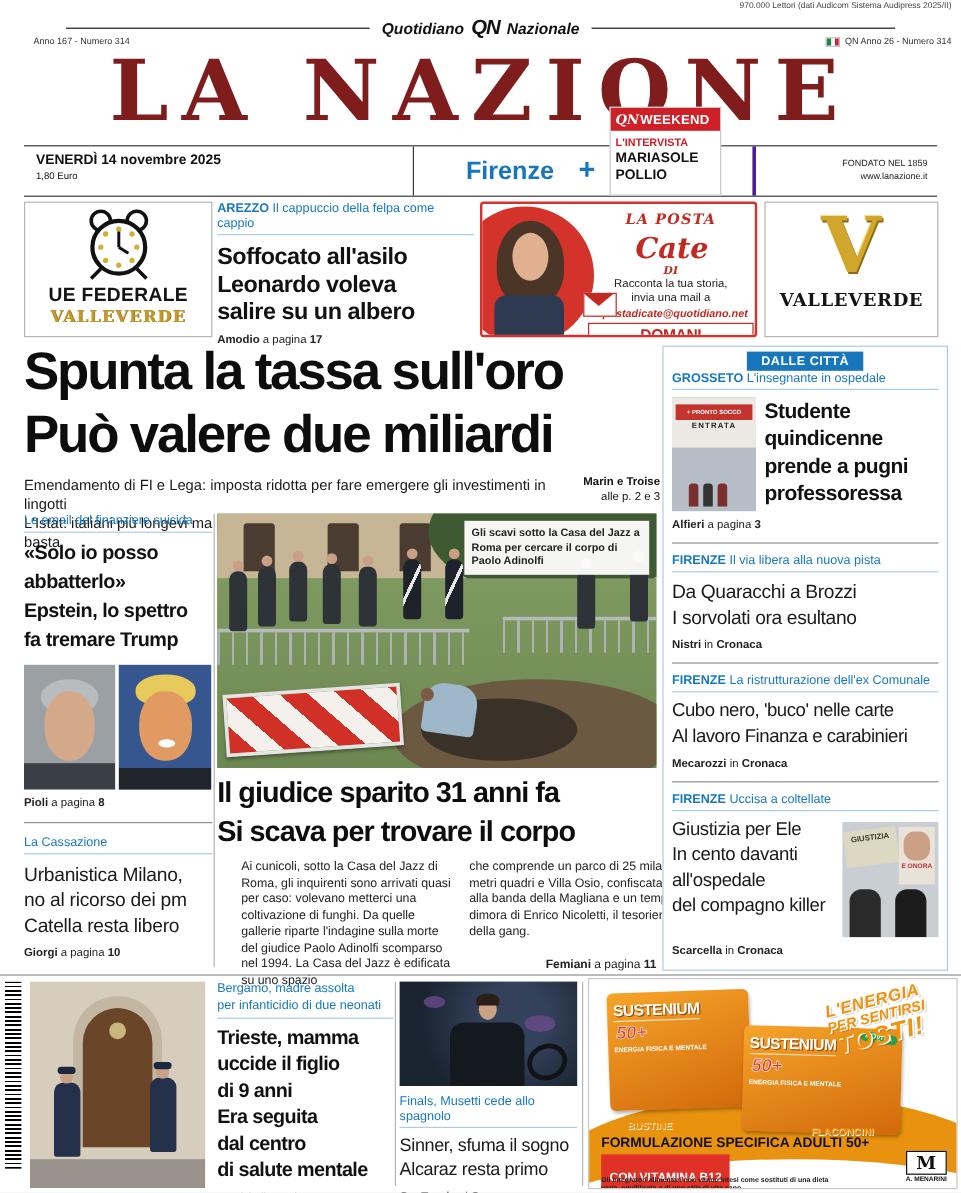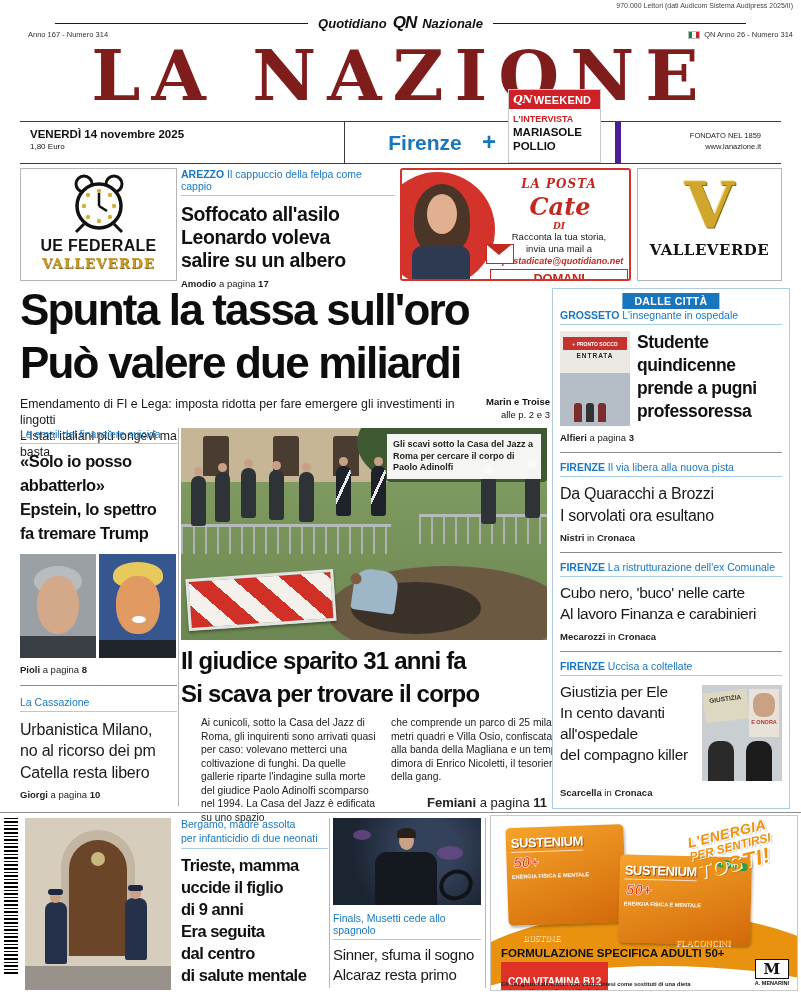--- a/index.html
+++ b/index.html
@@ -30,21 +30,21 @@
   .weekend .wkick { color:#cf2027; font-weight:700; font-size:9px; margin:5px 0 2px 4px; }
   .weekend .wname { font-weight:700; font-size:11.5px; line-height:1.2; margin-left:4px; }
 
   
   .datestrip { left:20px; top:121px; width:761px; height:43px; border-top:1px solid #3a3a3a; border-bottom:1px solid #3a3a3a; }
   .datecell { position:absolute; left:0; top:0; width:325px; height:100%; border-right:1px solid #3a3a3a; padding:6px 0 0 10px; }
   .datecell .d { font-size:11.5px; font-weight:700; }
   .datecell .p { font-size:8px; margin-top:2px; }
   .edition { position:absolute; left:325px; top:0; width:160px; height:100%; display:flex; align-items:center; justify-content:center; color:#1876bd; font-weight:700; font-size:21px; }
   .plus { position:absolute; left:462px; top:6px; color:#1876bd; font-weight:700; font-size:24px; }
-  .rightcell { position:absolute; right:12px; top:0; width:154px; height:100%; border-left:6px solid #4c1d95; text-align:right; padding:8px 8px 0 0; font-size:7.5px; color:#222; line-height:1.5; }
+  .rightcell { position:absolute; right:0; top:0; width:154px; height:100%; border-left:3px solid #4c1d95; text-align:right; padding:8px 8px 0 0; font-size:7.5px; color:#222; line-height:1.5; }
 
   
   .box { border:1px solid #b5b5b5; background:#fff; }
   .vvleft { left:20px; top:168px; width:157px; height:113px; text-align:center; padding-top:4px; }
   .vvleft .t1 { font-size:16px; font-weight:700; letter-spacing:0.3px; color:#141414; margin-top:-2px; }
   .vvleft .t2 { font-family:"DejaVu Serif",serif; font-size:13.5px; font-weight:700; letter-spacing:1px; color:#c59a28; text-shadow:0.5px 0.5px 0 #8a6a12; }
 
   .arezzo { left:181px; top:168px; width:214px; }
   .kicker { color:#1878c2; font-size:10.5px; padding-bottom:3px; border-bottom:1px solid #a9cce8; }
   .kicker b { font-weight:700; }
@@ -108,21 +108,21 @@
   .fig.carab { background:linear-gradient(115deg,#1e232b 40%, #e8e8e8 40% 48%, #1e232b 48%); }
   .pm-mound { position:absolute; right:-20px; bottom:-18px; width:240px; height:92px; border-radius:50%; background:#6b5942; }
   .pm-hole { position:absolute; left:170px; bottom:6px; width:130px; height:52px; border-radius:50%; background:#3a3128; }
   .digger { position:absolute; left:172px; bottom:28px; width:44px; height:42px; background:#9db6c8; border-radius:16px 16px 4px 4px; transform:rotate(8deg); }
   .digger::before { content:""; position:absolute; left:-4px; top:6px; width:11px; height:11px; border-radius:50%; background:#7d5b43; }
   .striped-barrier { position:absolute; left:6px; bottom:14px; width:148px; height:52px; border:3px solid #e4e4e4; background:repeating-linear-gradient(45deg,#d03026 0 16px, #f4f1ec 16px 32px); transform:rotate(-4deg); box-shadow:0 2px 3px rgba(0,0,0,0.35); }
   .pm-caption { position:absolute; right:6px; top:6px; width:154px; background:rgba(255,255,255,0.95); padding:5px 6px; font-size:9px; font-weight:700; color:#222; line-height:1.3; }
   .giudice-hl { left:181px; top:644px; width:366px; font-size:24px; font-weight:700; letter-spacing:-0.8px; line-height:1.38; color:#0d0d0d; }
   .giudice-body { left:181px; top:716px; width:366px; height:92px; }
   .gb-col { position:absolute; top:0; width:176px; font-size:10.3px; line-height:1.32; color:#222;margin-left:20px; }
-  .giudice-by { position:absolute; right:0; bottom:-2px; font-size:13px; }
+  .giudice-by { position:absolute; right:0; bottom:-2px; font-size:10px; }
 
   
   .rightbox { left:552px; top:288px; width:238px; height:521px; border:1px solid #aecbe4; background:#fff; padding:20px 7px 0 7px; }
   .badge { position:absolute; top:4px; left:50%; transform:translateX(-50%); background:#1876bd; color:#fff; font-weight:700; font-size:10.5px; letter-spacing:0.4px; padding:2px 12px; white-space:nowrap; }
   .gros-row { display:flex; gap:7px; margin-top:6px; }
   .ph-hosp { width:70px; height:95px; background:#b5bec6; flex:none; }
   .hosp-top { position:absolute; left:0; top:0; width:100%; height:42px; background:#ece9e4; }
   .hosp-sign { position:absolute; left:3px; top:6px; width:64px; height:13px; background:#c4332e; color:#fff; font-size:5px; font-weight:700; display:flex; align-items:center; justify-content:center; white-space:nowrap; }
   .hosp-entrata { position:absolute; left:0; top:21px; width:100%; text-align:center; font-size:6.5px; font-weight:700; letter-spacing:1px; color:#222; }
   .hosp-fig { position:absolute; bottom:4px; width:8px; height:19px; border-radius:3px 3px 0 0; }
@@ -169,21 +169,21 @@
   .sbox .plusrow { margin-top:1px; }
   .sbox .fifty { font-style:italic; font-weight:700; font-size:15px; color:#e03127; -webkit-text-stroke:0.5px #fff; display:inline; margin-left:2px; }
   .sbox .sub { font-size:5.5px; font-weight:700; margin-top:2px; line-height:1.3; }
   .sbox1 { left:16px; top:10px; width:118px; height:98px; transform:rotate(-2deg); }
   .sbox2 { left:128px; top:40px; width:132px; height:88px; transform:rotate(1.5deg); z-index:2; }
   .novita { position:absolute; right:4px; top:4px; background:#2f9e43; color:#fff; font-size:6px; font-weight:700; padding:1px 4px; border-radius:6px; transform:rotate(8deg); }
   .sust-tag { position:absolute; right:6px; top:10px; width:120px; transform:rotate(-14deg); text-align:center; color:#f0920c; font-weight:700; font-style:italic; line-height:1.05; text-shadow:1px 1px 0 #fff,2px 2px 0 rgba(0,0,0,0.15); z-index:3; }
   .sust-tag .t1 { font-size:14px; letter-spacing:0.5px; }
   .sust-tag .t2 { font-size:12px; }
   .sust-tag .t3 { font-size:21px; letter-spacing:1px; }
-  .sust-label { position:absolute; color:#f58a00; font-weight:700; font-size:8.5px; text-shadow:0.5px 0.5px 0 #fff; z-index:3;font-family:Liberation Serif, serif; }
+  .sust-label { position:absolute; color:#f58a00; font-weight:700; font-size:8.5px; text-shadow:0.5px 0.5px 0 #fff; z-index:3; }
   .sust-form { position:absolute; left:10px; top:131px; font-size:11.5px; font-weight:700; color:#111; z-index:3; }
   .sust-vit { position:absolute; left:10px; top:146px; background:#e03127; color:#fff; font-weight:700; font-size:10px; padding:14px 7px; z-index:3; }
   .sust-disc { position:absolute; left:10px; top:165px; width:200px; font-size:5.8px; font-weight:700; color:#222; line-height:1.25; z-index:3; }
   .menarini { position:absolute; right:8px; bottom:4px; text-align:center; z-index:3; }
   .menarini .m { font-family:"DejaVu Serif",serif; font-weight:700; font-size:15px; color:#111; border:1.5px solid #111; padding:0 3px; background:#fff; }
   .menarini .c { font-size:5.5px; font-weight:700; color:#111; margin-top:1px; }
 </style>
 </head>
 <body>
 

